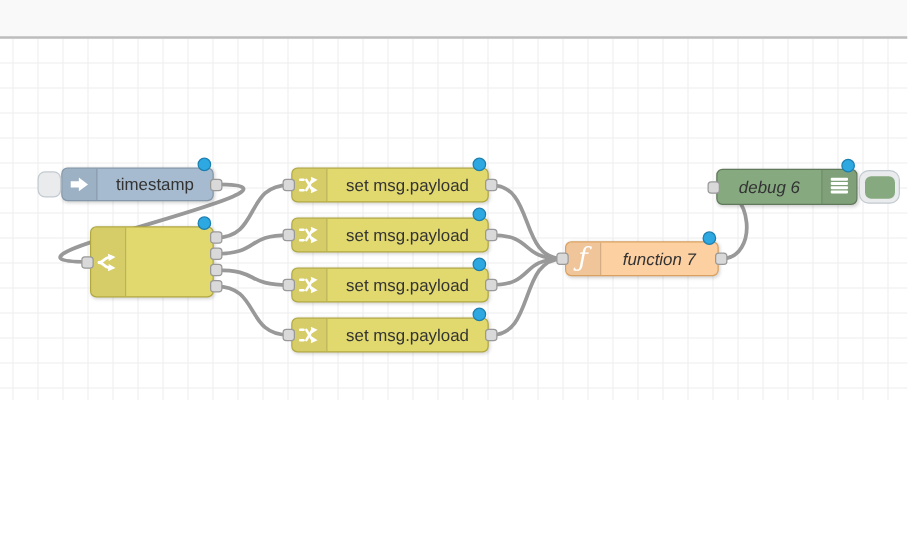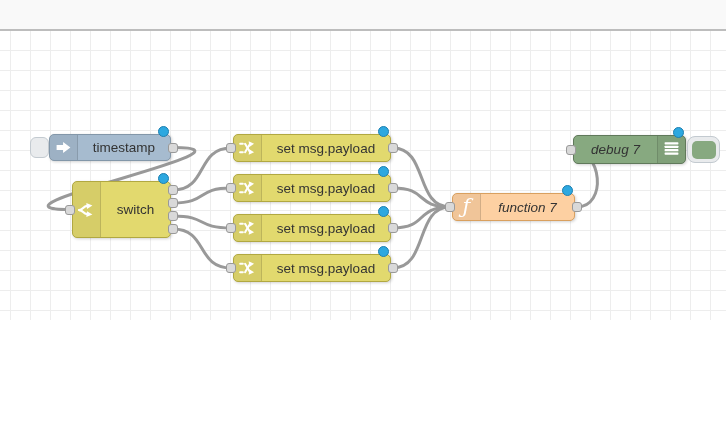--- a/index.html
+++ b/index.html
@@ -72,21 +72,20 @@
           <div class="icon-box left">
             <svg viewBox="0 0 16 16" width="18" height="18">
               <g fill="none" stroke="#fff" stroke-width="2" stroke-linecap="round">
                 <path d="M1 8 C4.5 8 4.5 4.6 8 4.3"></path>
                 <path d="M1 8 C4.5 8 4.5 11.4 8 11.7"></path>
               </g>
               <path fill="#fff" d="M7.4 1.7 L12.8 4.1 L8 7 z"></path>
               <path fill="#fff" d="M7.4 14.3 L12.8 11.9 L8 9 z"></path>
             </svg>
           </div>
-          <div class="node-label ">switch</div>
         </div>
         <div class="port" style="left:65px;top:204.5px;background:#d9d9d9;border:1px solid #999999;"></div>
         <div class="port" style="left:168px;top:185px;background:#d9d9d9;border:1px solid #999999;"></div>
         <div class="port" style="left:168px;top:198px;background:#d9d9d9;border:1px solid #999999;"></div>
         <div class="port" style="left:168px;top:211px;background:#d9d9d9;border:1px solid #999999;"></div>
         <div class="port" style="left:168px;top:224px;background:#d9d9d9;border:1px solid #999999;"></div>
         <div class="dot" style="left:158px;top:173px;background:#2da8e0;border:1px solid #1d7fb0;"></div>
         <div class="node" style="left:233px;top:134px;width:158px;height:28px;
       background:#e2d96e;border:1px solid #b1a841;">
           <div class="icon-box left">
@@ -168,21 +167,21 @@
           <div class="icon-box left">
             <span class="ficon">ƒ</span>
           </div>
           <div class="node-label italic">function 7</div>
         </div>
         <div class="port" style="left:445px;top:202px;background:#d9d9d9;border:1px solid #999999;"></div>
         <div class="port" style="left:572px;top:202px;background:#d9d9d9;border:1px solid #999999;"></div>
         <div class="dot" style="left:562px;top:185px;background:#2da8e0;border:1px solid #1d7fb0;"></div>
         <div class="node" style="left:573px;top:135px;width:113px;height:29px;
       background:#87a980;border:1px solid #60795b;">
-          <div class="node-label italic">debug 7</div>
+          <div class="node-label italic">debug 6</div>
           <div class="icon-box right">
             <svg viewBox="0 0 16 16" width="17" height="17">
               <g fill="#fff">
                 <rect x="1.5" y="1.2" width="13" height="2.1" rx="0.6"></rect>
                 <rect x="1.5" y="4.4" width="13" height="2.1" rx="0.6"></rect>
                 <rect x="1.5" y="7.6" width="13" height="2.1" rx="0.6"></rect>
                 <rect x="1.5" y="10.8" width="13" height="2.1" rx="0.6"></rect>
               </g>
             </svg>
           </div>

